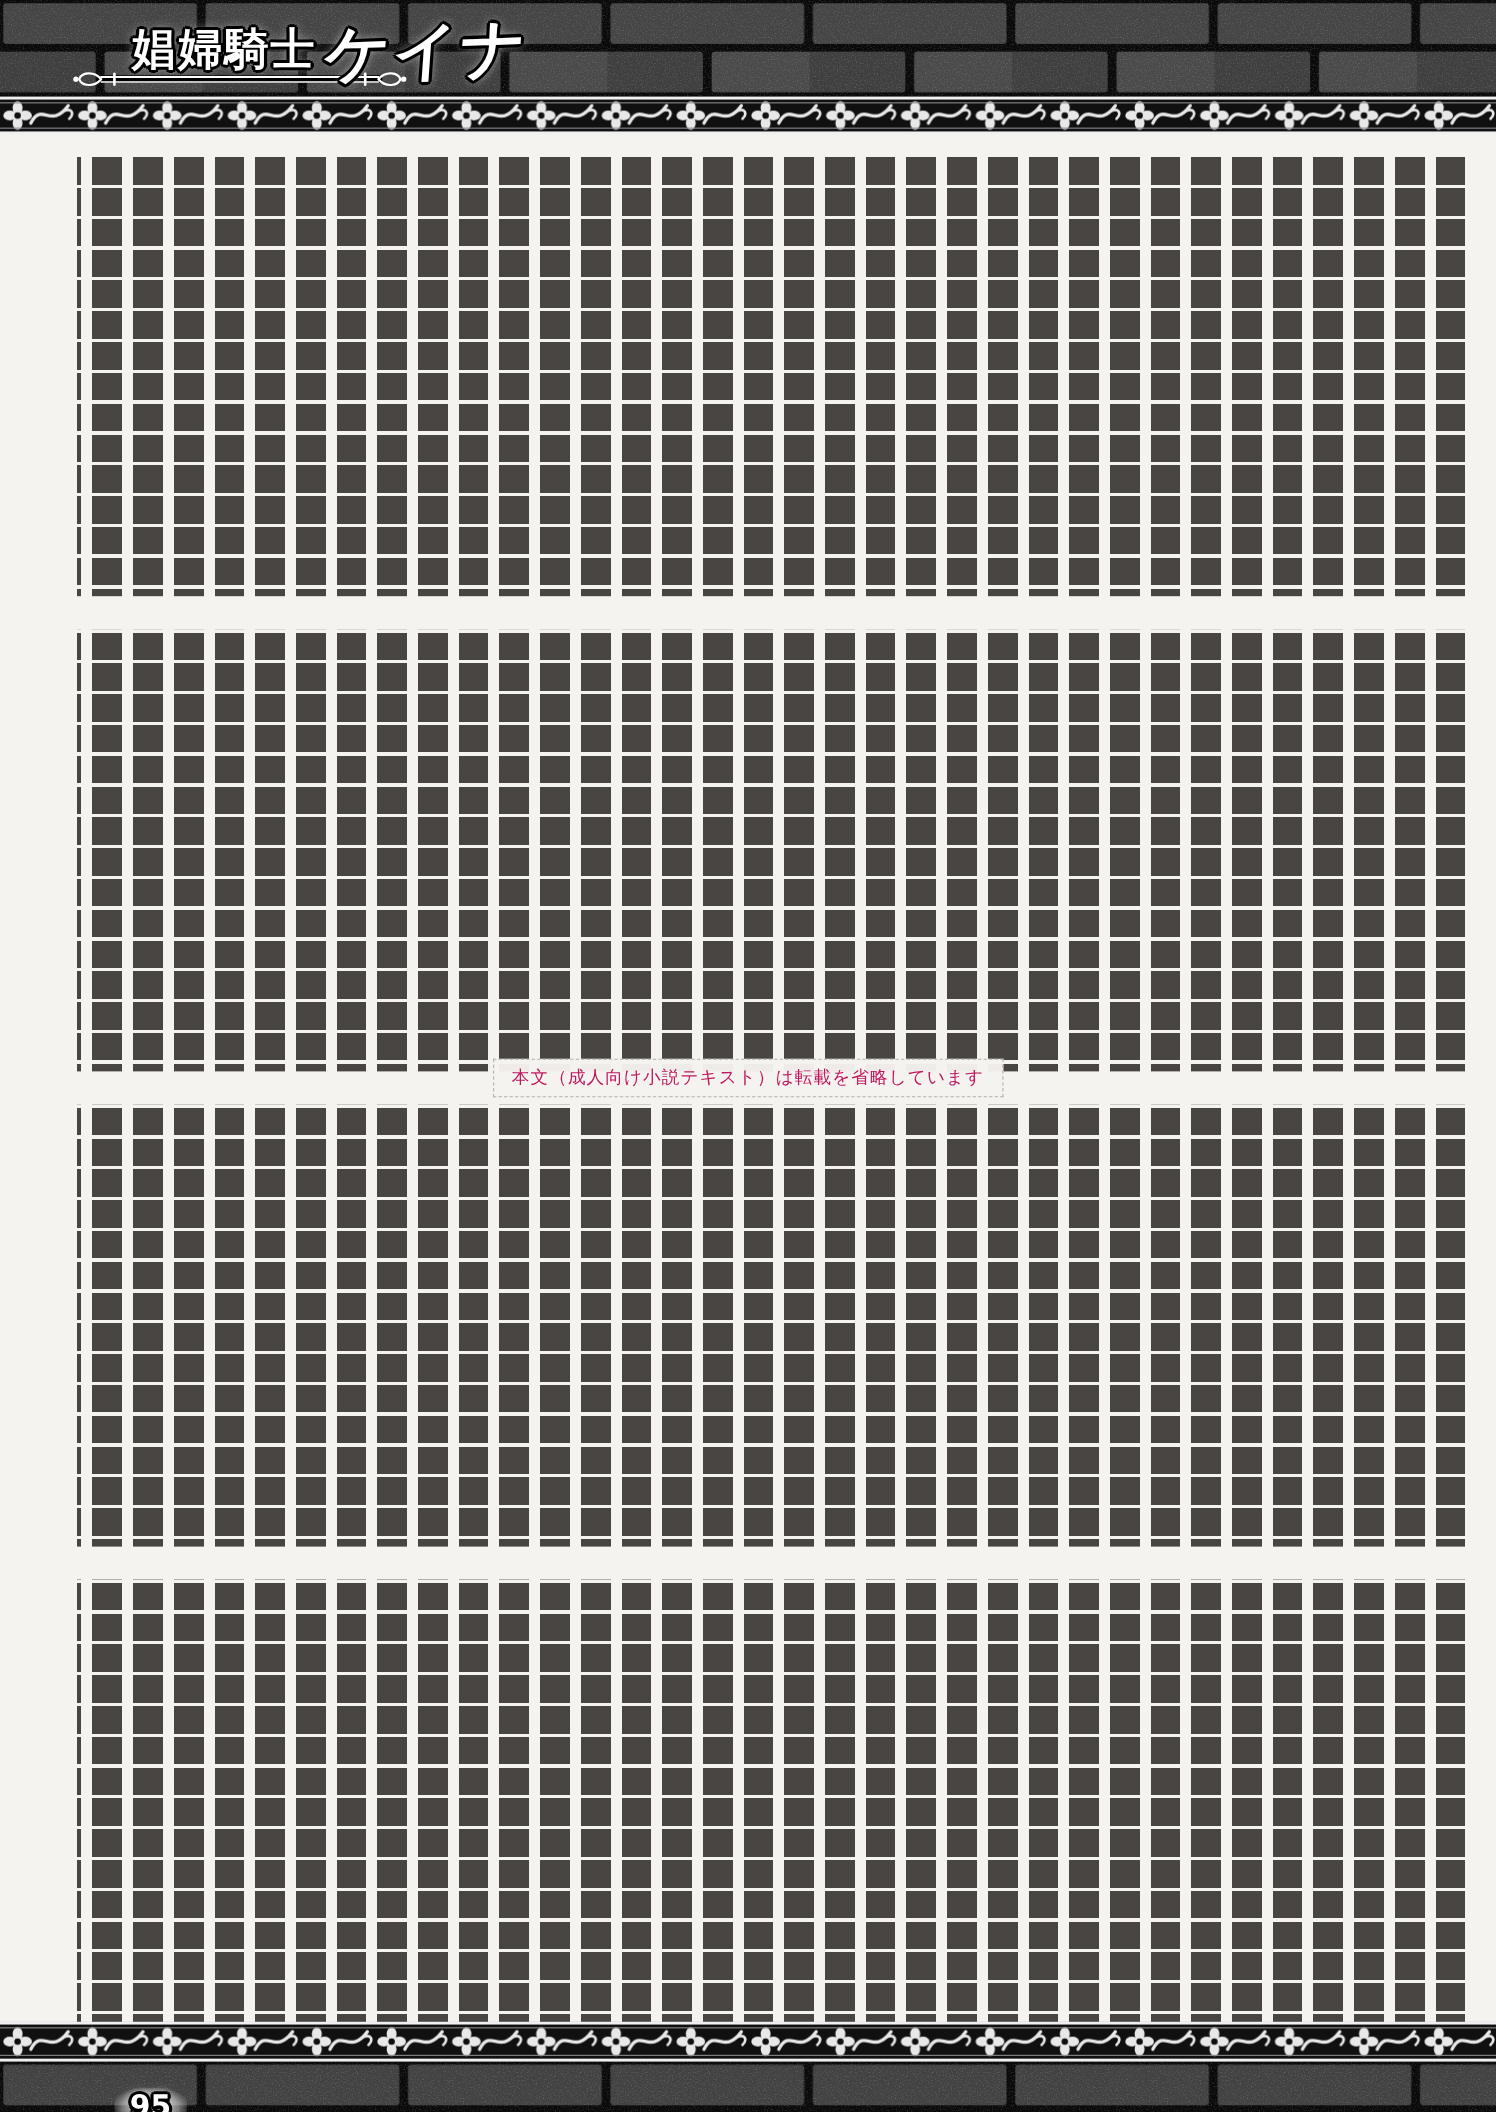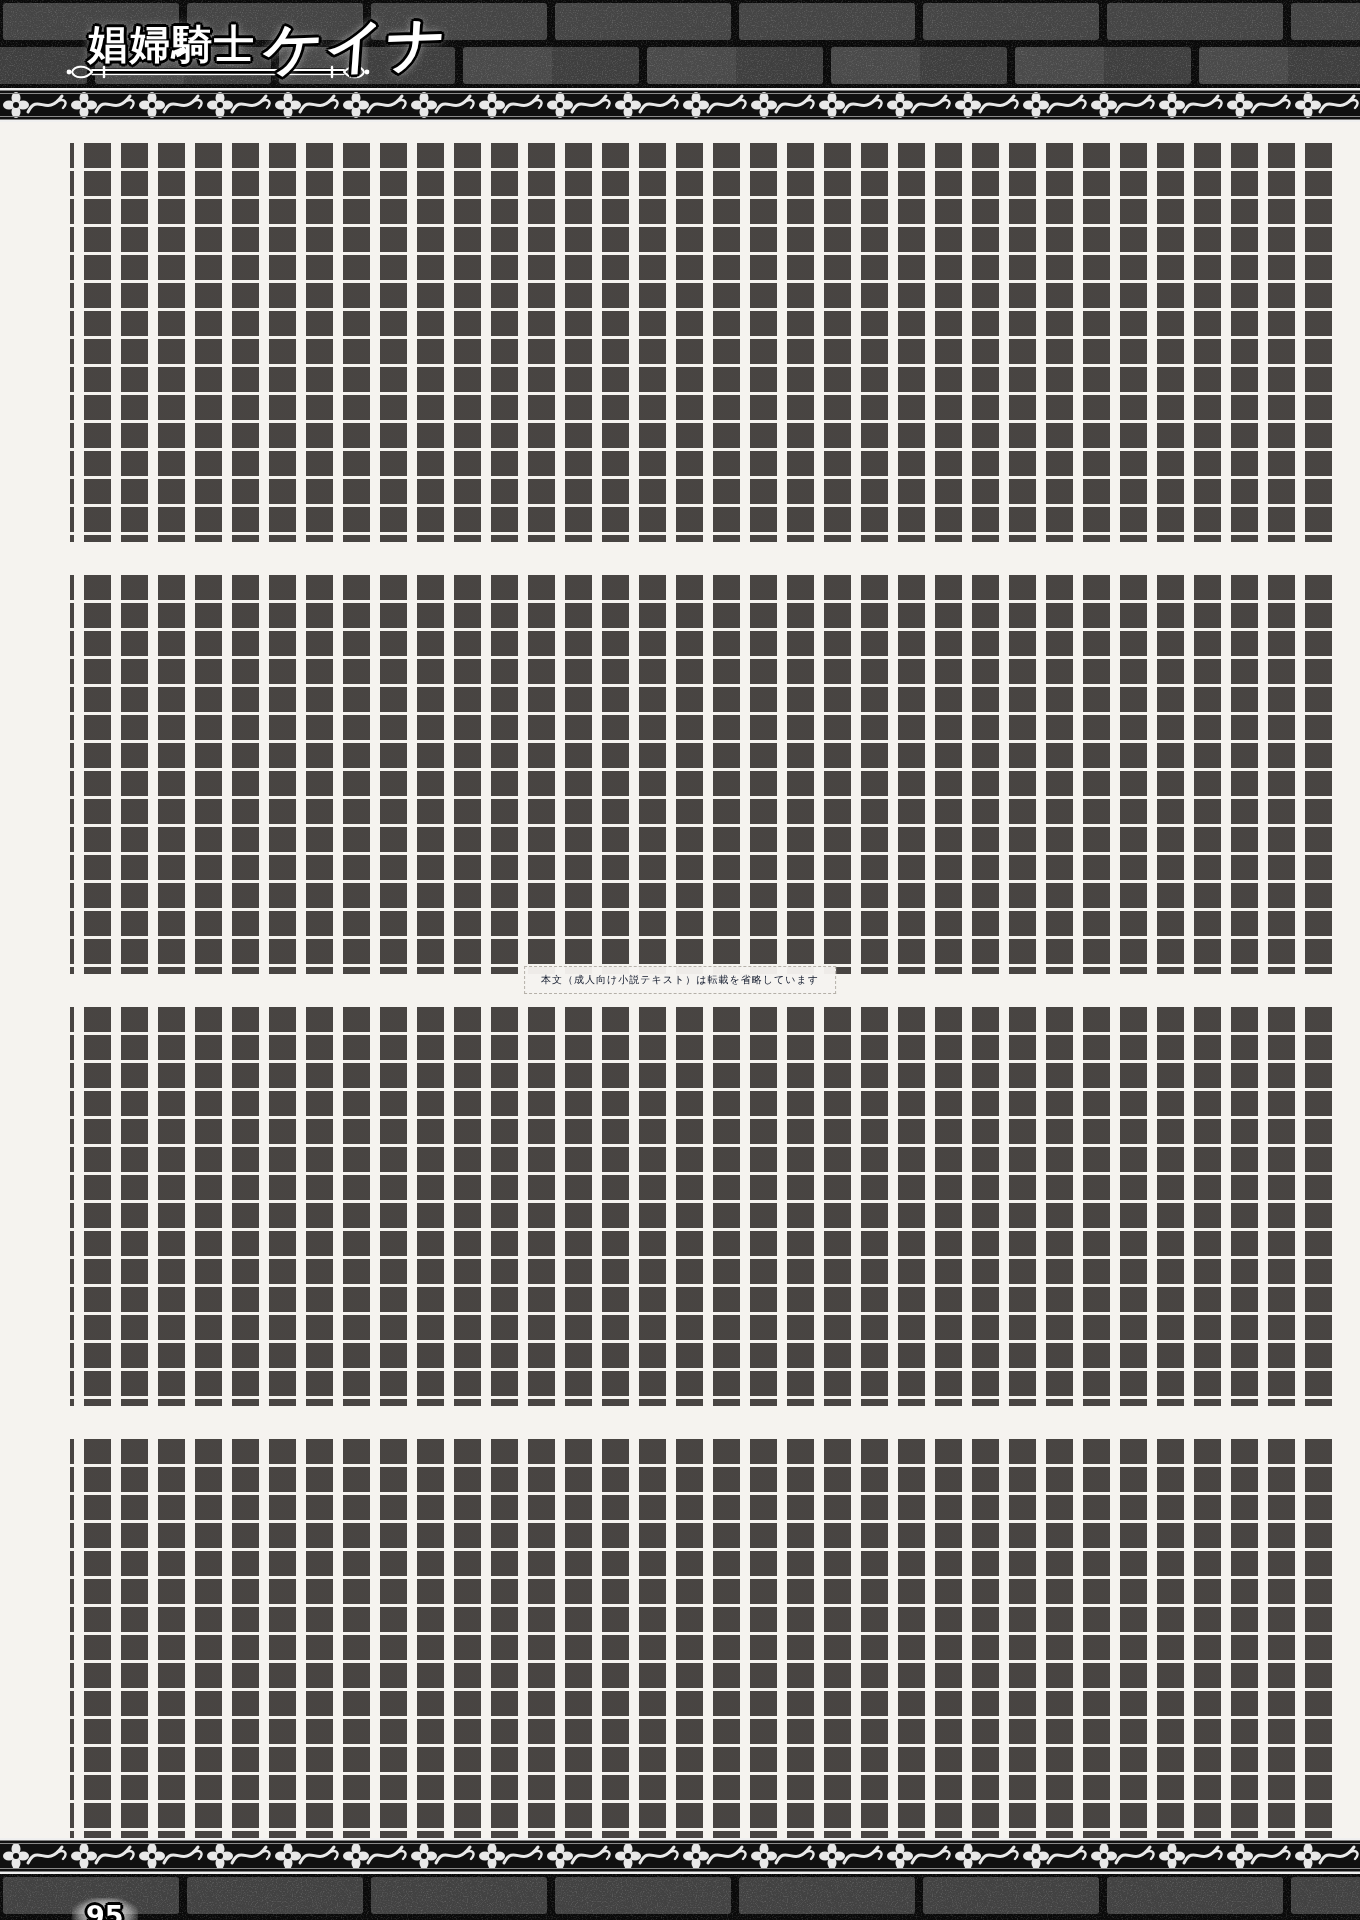--- a/index.html
+++ b/index.html
@@ -14,20 +14,21 @@
   .title-block{
     position:absolute;top:8px;left:88px;z-index:5;white-space:nowrap;
     color:#fff;font-weight:bold;
   }
   .outline-text{
     color:#fff;
     text-shadow:
       -2px -2px 0 #000, 2px -2px 0 #000, -2px 2px 0 #000, 2px 2px 0 #000,
       0 -3px 0 #000, 0 3px 0 #000, -3px 0 0 #000, 3px 0 0 #000,
       0 0 10px rgba(255,255,255,.85);
+    margin-left: 32px;
   }
   .title-prefix{font-size:40px;letter-spacing:2px;vertical-align:8px;}
   .title-name{
     display:inline-block;font-size:58px;margin-left:8px;letter-spacing:2px;
     transform:skewX(-6deg) rotate(-2deg);
   }
   .title-divider{position:absolute;top:64px;left:62px;z-index:4;}
   .subtitle{
     position:absolute;top:76px;left:92px;z-index:6;
     font-size:25px;font-weight:bold;letter-spacing:1px;white-space:nowrap;
@@ -47,21 +48,21 @@
       repeating-linear-gradient(to bottom, #f5f3ef 0 3px, rgba(0,0,0,0) 3px 28px),
       repeating-linear-gradient(to left, rgba(42,38,36,0.85) 0 27px, rgba(0,0,0,0) 27px 37px);
   }
   .band-1{top:18px;}
   .band-2{top:450px;}
   .band-3{top:882px;}
   .band-4{top:1314px;}
   .redaction-note{
     position:absolute;top:50%;left:50%;transform:translate(-50%,-50%);z-index:7;
     background:rgba(245,243,239,.96);border:1px dashed #b5b0a8;
-    color:#0f172a;font-size:10px;letter-spacing:1px;padding:6px 16px;white-space:nowrap;
+    color:#be185d;font-size:16px;letter-spacing:1px;padding:6px 16px;white-space:nowrap;
   }
   
   .page-num{
     position:absolute;left:72px;top:1898px;z-index:8;
     font-size:27px;font-weight:bold;line-height:36px;padding:0 14px;
     background:radial-gradient(ellipse at center,
       rgba(245,245,245,.95) 0%, rgba(245,245,245,.45) 55%, rgba(245,245,245,0) 78%);
     text-align:center;
   }
 </style>

